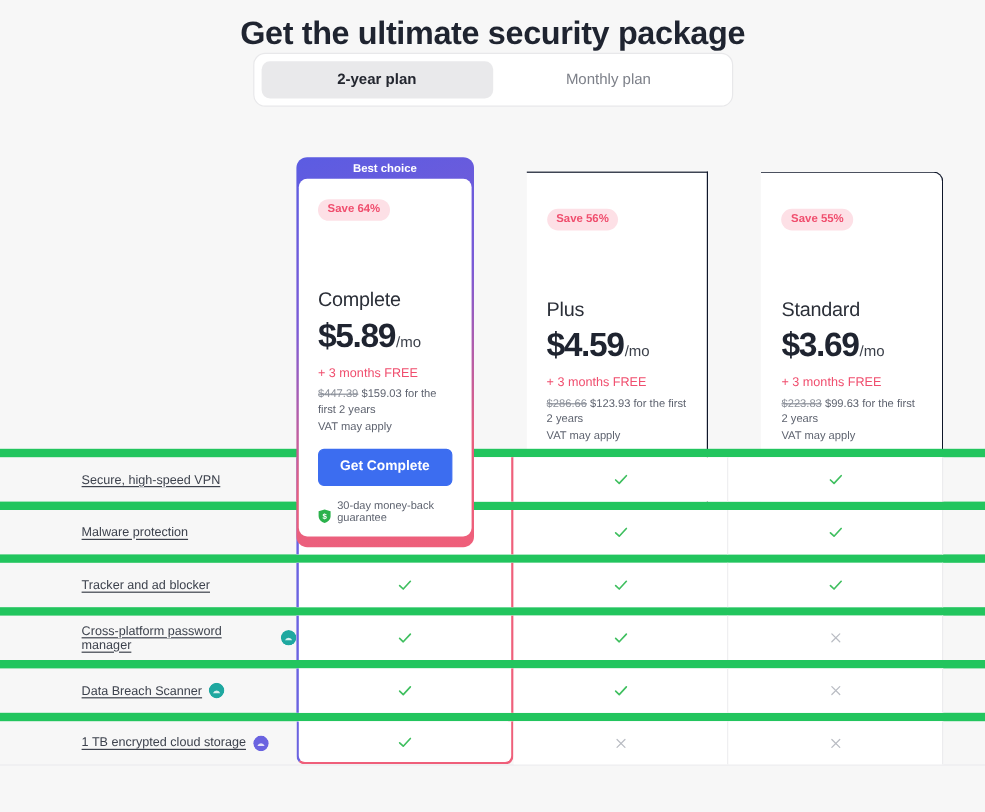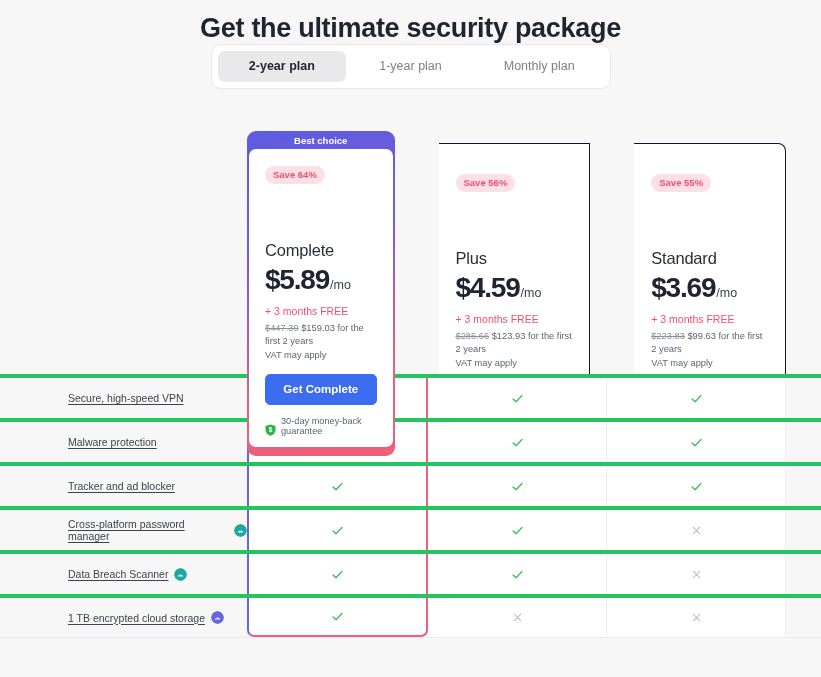--- a/index.html
+++ b/index.html
@@ -197,21 +197,21 @@
   
   .grid {
     position: absolute;
     left: 0;
     top: 374px;
     width: 821px;
   }
   .grid-row {
     display: flex;
     height: 44px;
-    border-top: 4px solid #22c55e;
+    border-top: 7px solid #22c55e;
   }
   .grid-row:last-child { border-bottom: 1px solid #ececee; }
 
   .feat-cell {
     width: 247px;
     padding-left: 68px;
     display: flex;
     align-items: center;
     gap: 6px;
   }
@@ -254,21 +254,20 @@
 </head>
 <body>
 
 <div class="page">
 
   <h1 class="page-title">Get the ultimate security package</h1>
 
   <div class="switcher-wrap">
     <div class="switcher">
       <div class="switch-tab active">2-year plan</div>
-      <div class="switch-tab">1-year plan</div>
       <div class="switch-tab">Monthly plan</div>
     </div>
   </div>
 
   <div class="cards">
 
     <div class="card featured">
       <div class="ribbon">Best choice</div>
       <div class="featured-inner">
         <div class="save-badge">Save 64%</div>

